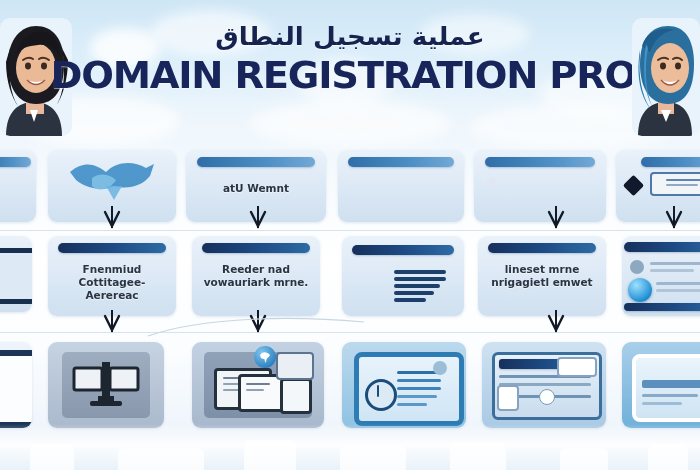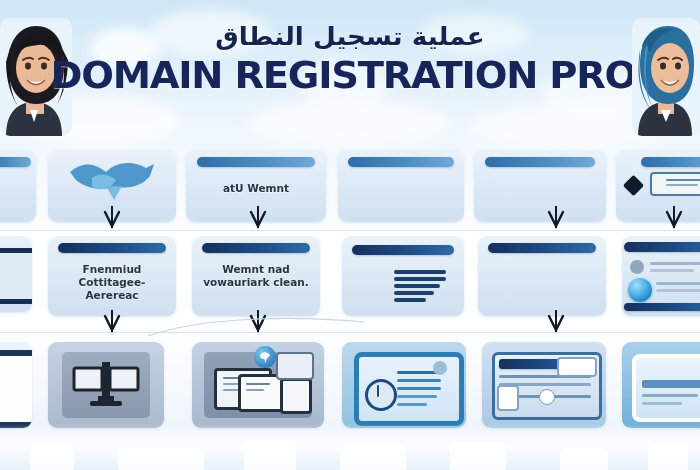--- a/index.html
+++ b/index.html
@@ -232,35 +232,36 @@
       <div class="cap"></div>
     </div>
 
     <div class="card" style="left:48px;top:90px;width:128px;height:80px;">
       <div class="bar bar-dark" style="top:9%;height:12%;"></div>
       <div class="cap" style="top:34%;">Fnenmiud Cottitagee-Aerereac</div>
     </div>
 
     <div class="card" style="left:192px;top:90px;width:128px;height:80px;">
       <div class="bar bar-dark" style="top:9%;height:12%;"></div>
-      <div class="cap" style="top:34%;">Wemnt nad vowauriark clean.</div>
+      <div class="cap" style="top:34%;">Reeder nad vowauriark mrne.</div>
     </div>
 
     <div class="card" style="left:342px;top:90px;width:122px;height:80px;">
       <div class="bar bar-dark" style="top:11%;height:13%;"></div>
       <div class="line" style="left:52px;top:34px;width:52px;height:4px;"></div>
       <div class="line" style="left:52px;top:41px;width:52px;height:4px;"></div>
       <div class="line" style="left:52px;top:48px;width:46px;height:4px;"></div>
       <div class="line" style="left:52px;top:55px;width:40px;height:4px;"></div>
       <div class="line" style="left:52px;top:62px;width:32px;height:4px;"></div>
       <div class="cap"></div>
     </div>
 
     <div class="card" style="left:478px;top:90px;width:128px;height:80px;">
       <div class="bar bar-dark" style="top:9%;height:12%;"></div>
+      <div class="cap" style="top:34%;">lineset mrne nrigagietl emwet</div>
     </div>
 
     <div class="card" style="left:622px;top:90px;width:104px;height:80px;">
       <div class="bar bar-dark" style="left:2%;width:96%;top:8%;height:12%;"></div>
       <div class="circle" style="left:8px;top:24px;width:14px;height:14px;background:#8ea8c0;"></div>
       <div class="line" style="left:28px;top:26px;width:52px;height:3px;background:#9fb6cc;"></div>
       <div class="line" style="left:28px;top:33px;width:44px;height:3px;background:#b2c5d8;"></div>
       <div class="circle" style="left:6px;top:42px;width:24px;height:24px;background:radial-gradient(circle at 35% 30%,#9fe0ff,#1f8fd4 70%,#15659b);box-shadow:0 1px 3px rgba(20,60,100,.4);"></div>
       <div class="line" style="left:34px;top:46px;width:58px;height:3px;background:#9fb6cc;"></div>
       <div class="line" style="left:34px;top:53px;width:46px;height:3px;background:#b2c5d8;"></div>

